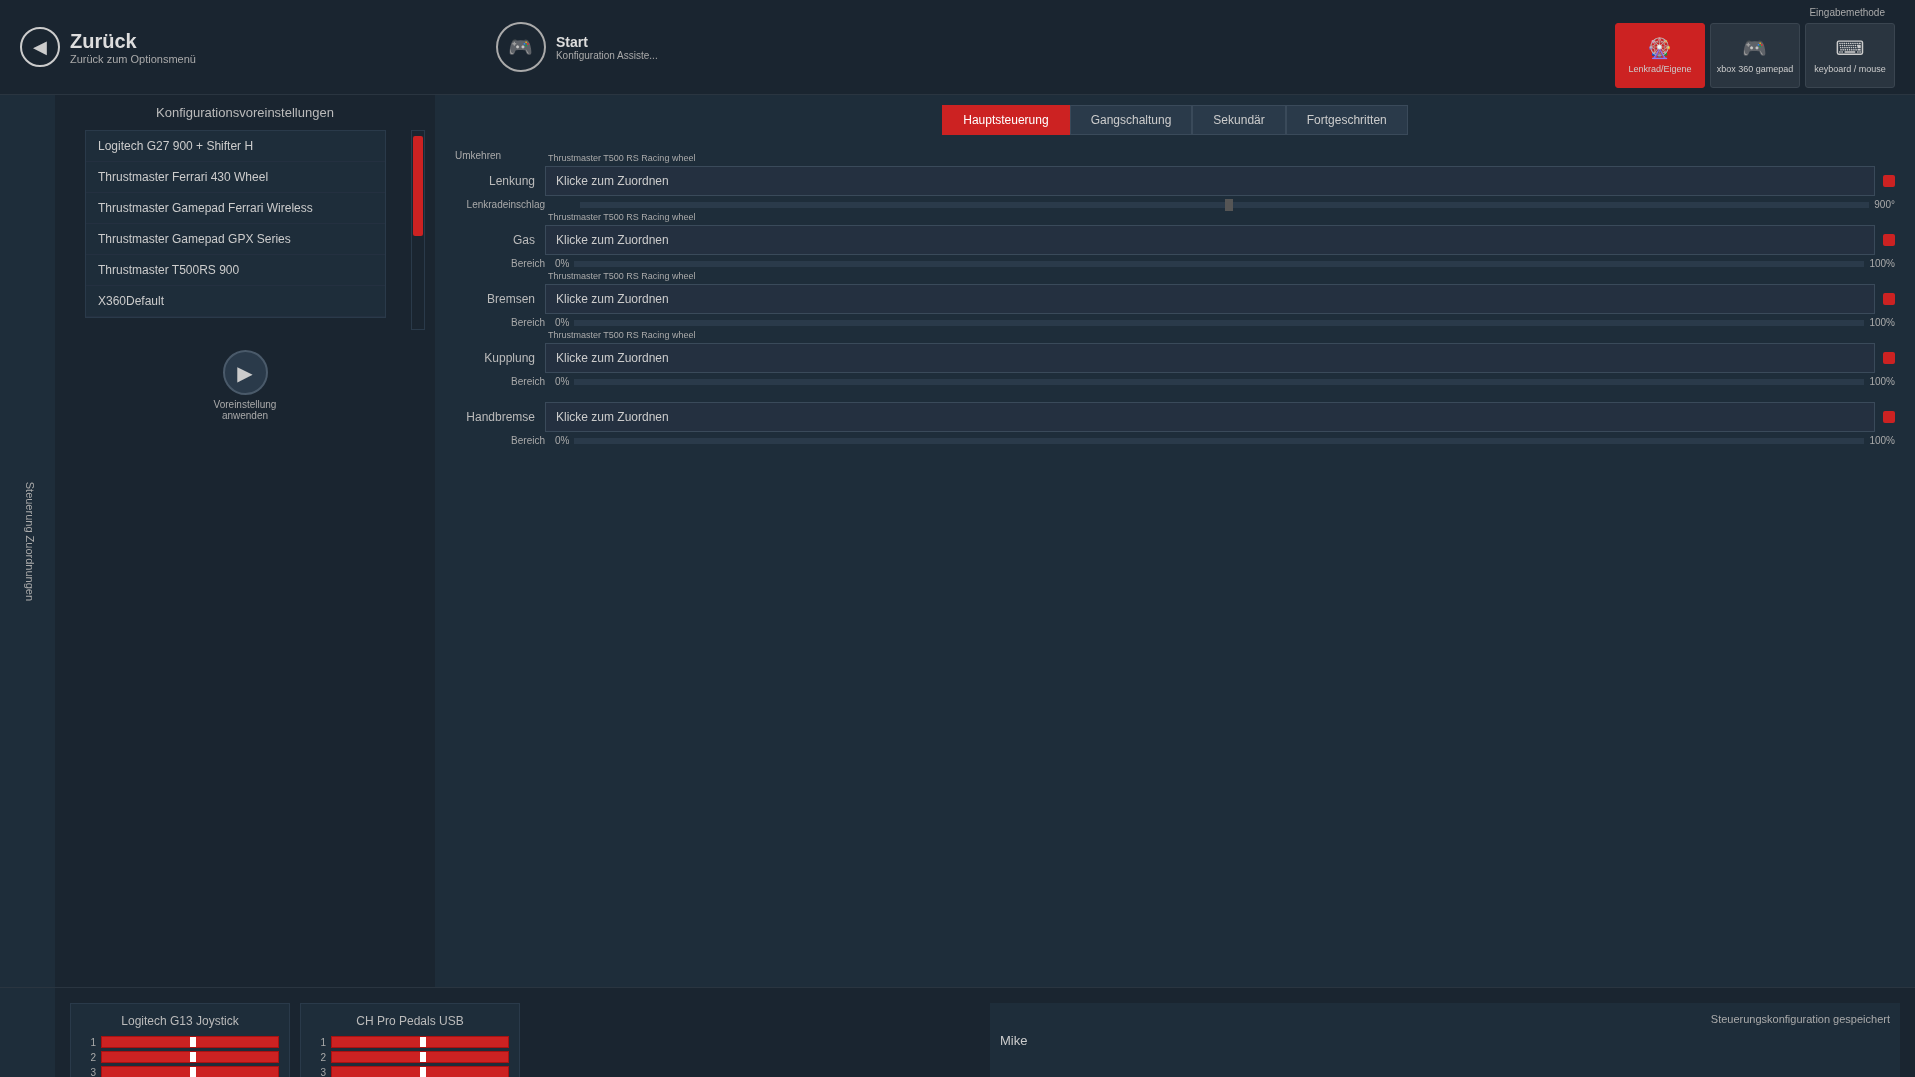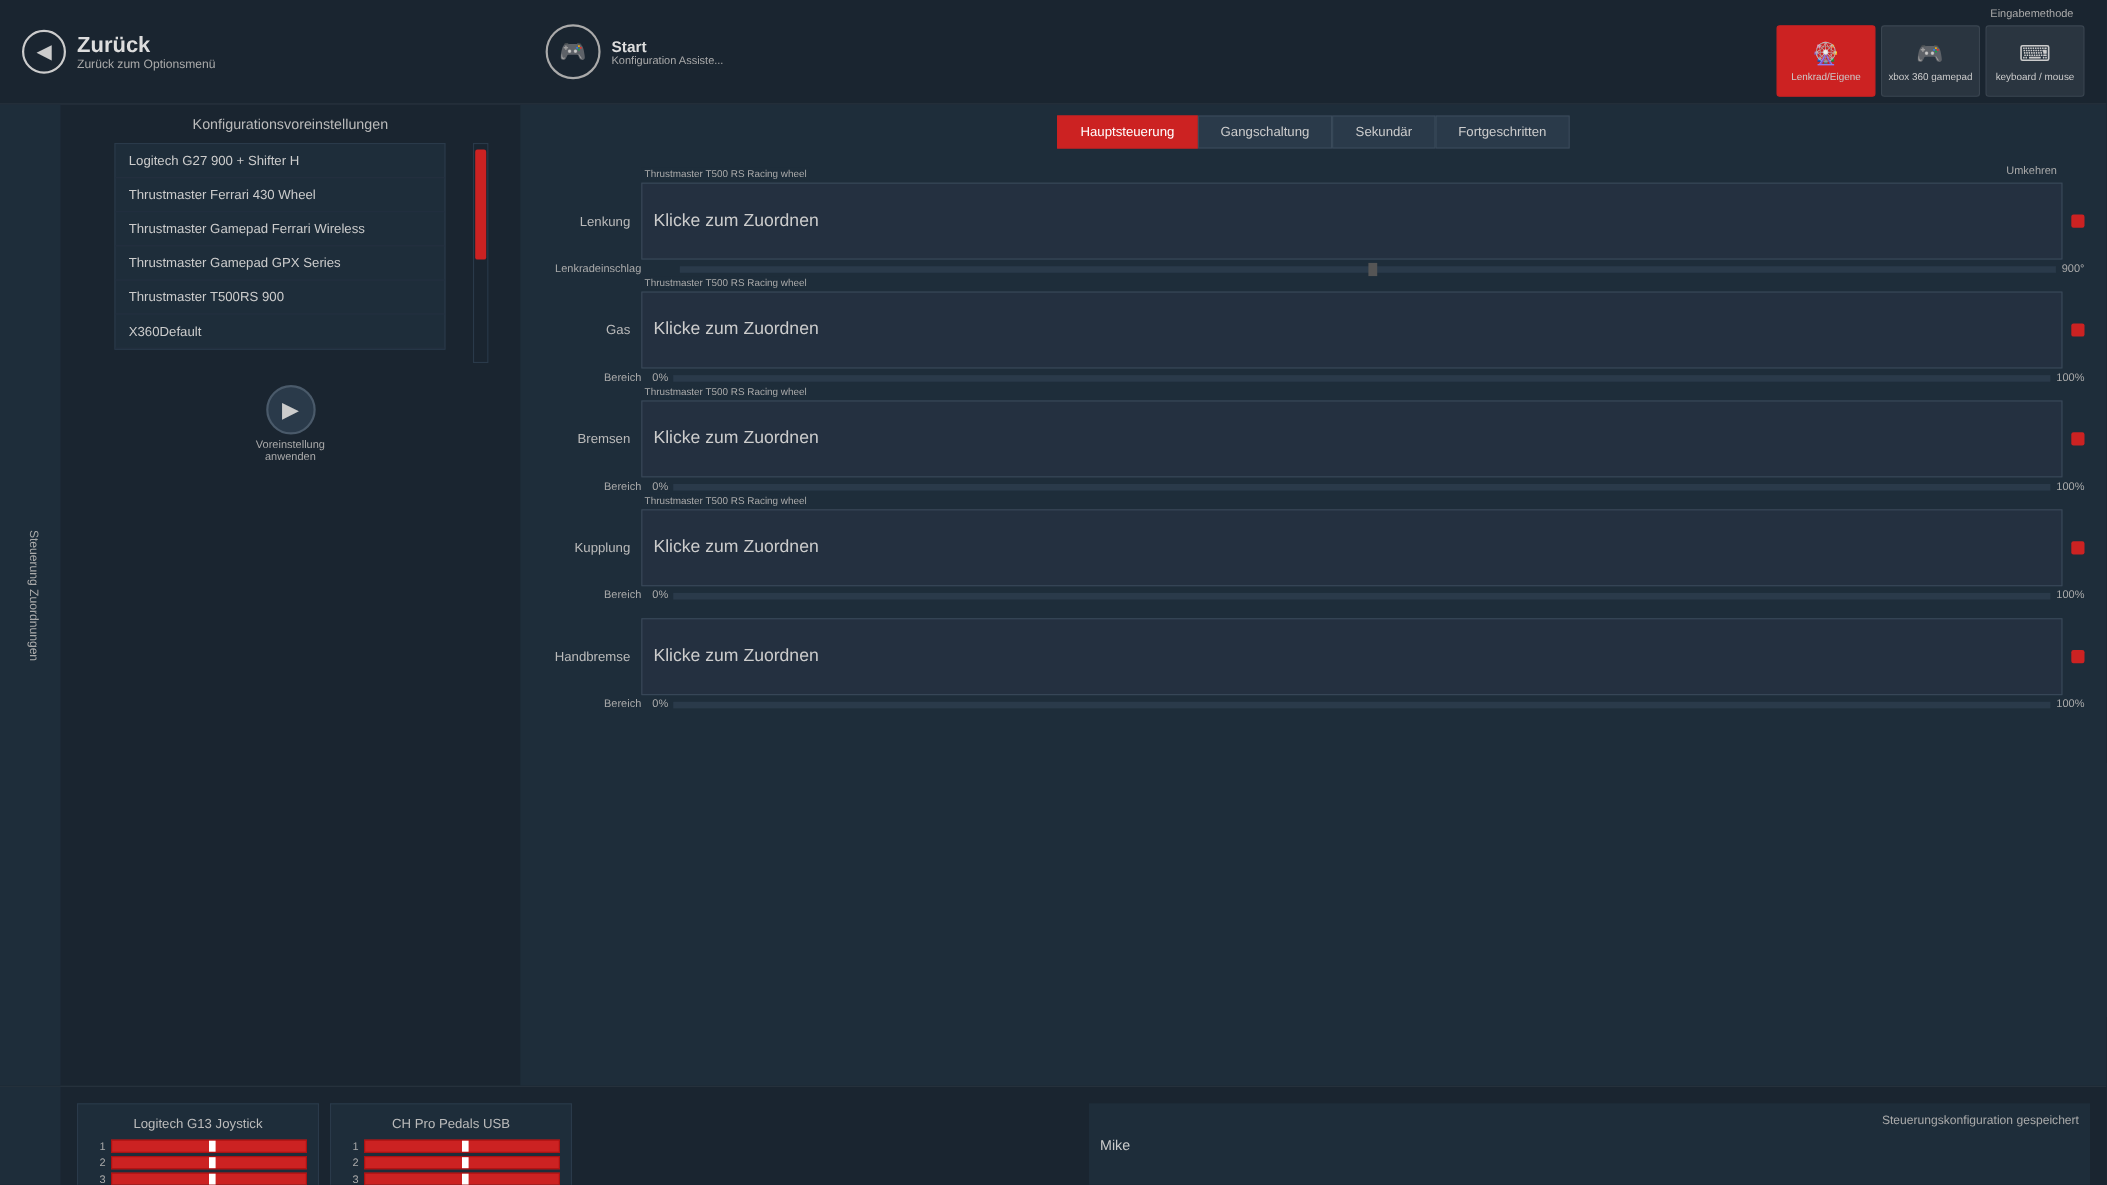--- a/index.html
+++ b/index.html
@@ -201,25 +201,25 @@
       font-size: 9px;
       color: #aaa;
       position: absolute;
       top: -14px;
       left: 0;
       background: #1e2d3a;
       padding: 1px 3px;
     }
     .control-assign-btn {
       width: 100%;
-      padding: 25px 10px;
+      padding: 7px 10px;
       background: #243040;
       border: 1px solid #3a4a5a;
       color: #ccc;
-      font-size: 16px;
+      font-size: 12px;
       cursor: pointer;
       text-align: left;
     }
     .range-bar {
       flex: 1;
       height: 6px;
       background: #2a3a4a;
       margin: 0 5px;
       position: relative;
     }
@@ -313,21 +313,20 @@
       width: 420px;
       padding: 10px 0;
     }
 
     .right-control-panel {
       flex: 1;
       padding: 10px 20px;
     }
 
     .umkehren-header {
-      text-align: right;
       font-size: 10px;
       color: #aaa;
       margin-right: 25px;
       margin-bottom: 5px;
     }
   </style>
 </head>
 <body>
 
 <div class="top-bar">
@@ -359,21 +358,21 @@
         <div class="input-btn-label">xbox 360 gamepad</div>
       </div>
       <div class="input-btn">
         <div class="input-btn-icon">⌨</div>
         <div class="input-btn-label">keyboard / mouse</div>
       </div>
     </div>
   </div>
 </div>
 
-<div style="display:flex; height: calc(1077px - 95px - 90px); gap: 19px;">
+<div style="display:flex; height: calc(1077px - 95px - 90px);">
 
   <div class="left-sidebar" style="width:55px; background:#1e2d3a; display:flex; align-items:center; justify-content:center;">
     <span class="sidebar-label-main">Steuerung Zuordnungen</span>
   </div>
 
   <div class="config-section" style="width:380px; padding: 10px 0;">
     <div class="config-title">Konfigurationsvoreinstellungen</div>
     <div style="display:flex; align-items:flex-start; gap:5px; margin: 0 10px;">
       <div class="config-list" style="flex:1;">
         <div class="config-item">

